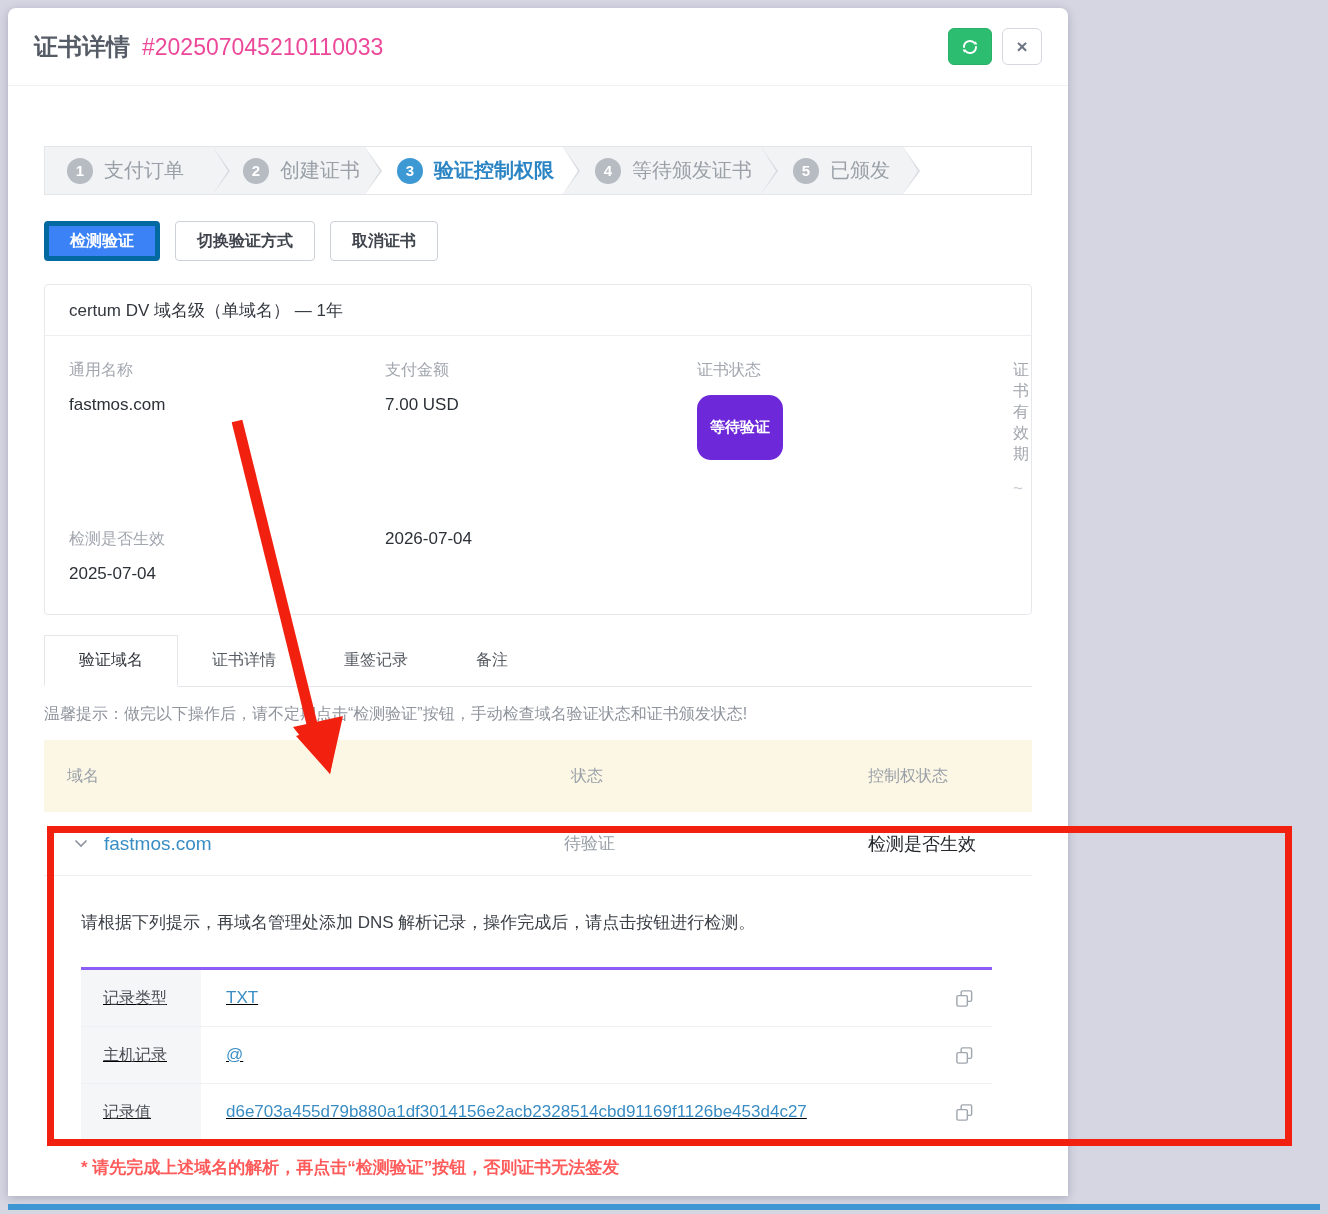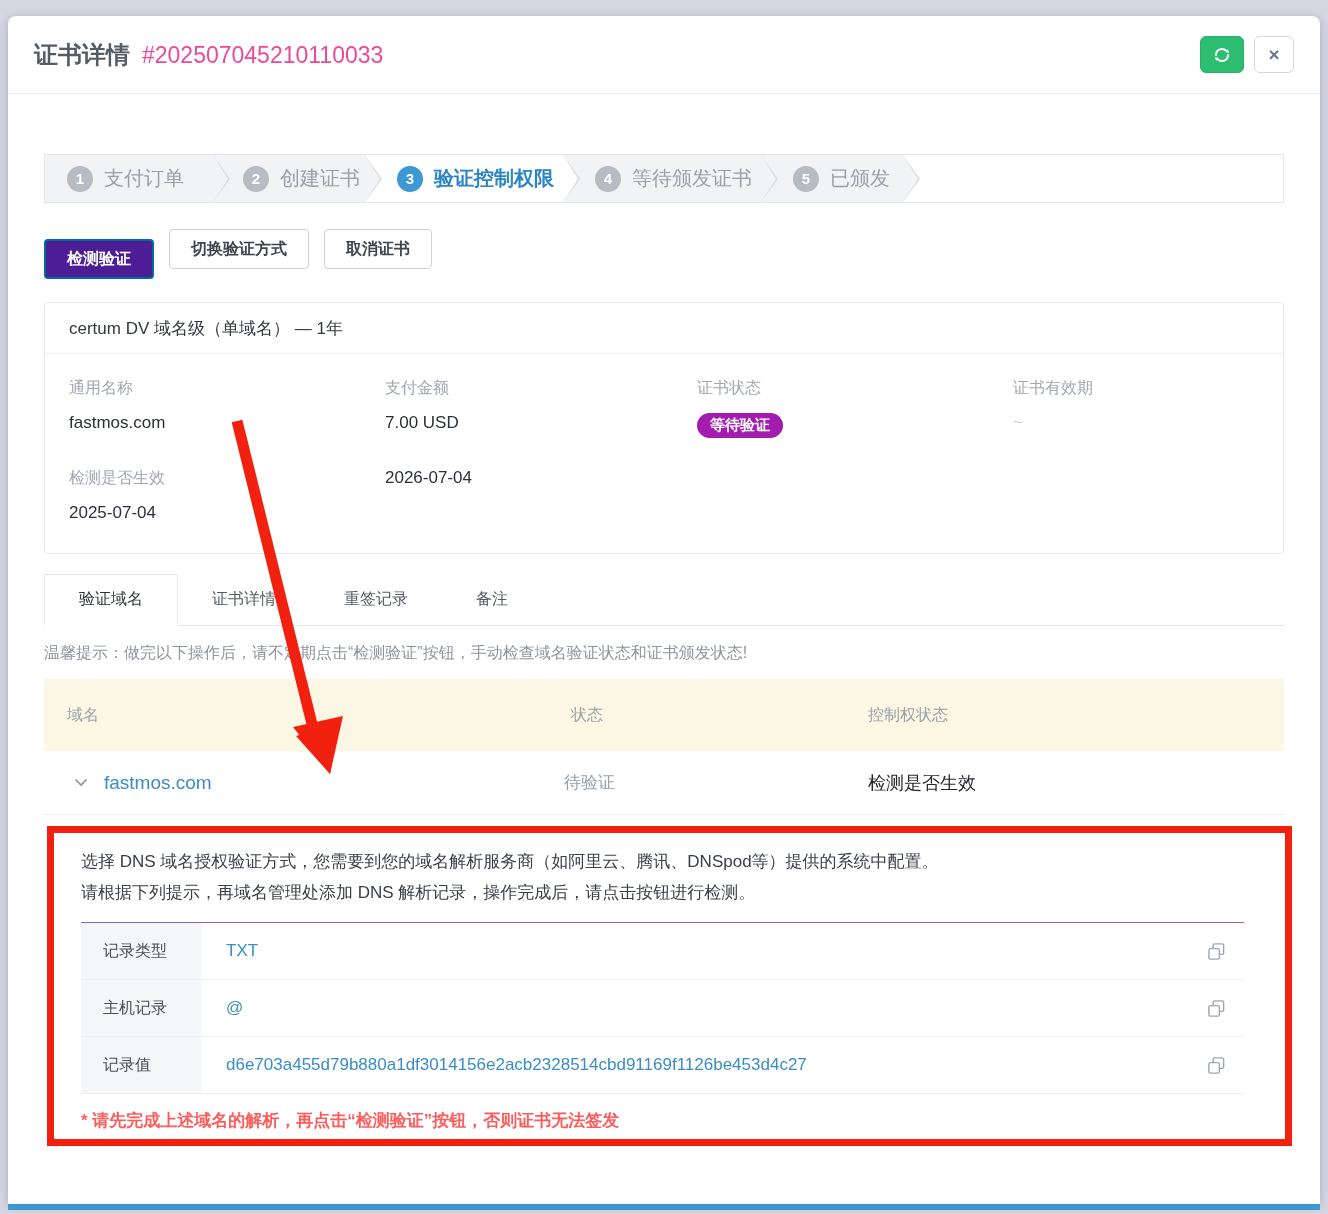--- a/index.html
+++ b/index.html
@@ -1,21 +1,21 @@
 <!DOCTYPE html>
 <html><head>
 <meta charset="utf-8">
 <style>
   * { margin:0; padding:0; box-sizing:border-box; }
   html,body { width:1328px; height:1214px; }
   body { font-family:"Liberation Sans","DejaVu Sans",sans-serif; }
   .page { position:relative; width:1328px; height:1214px; background:#d6d6e3; overflow:hidden; }
 
   
-  .modal { position:absolute; left:8px; top:16px; width:1312px; height:1188px;
+  .modal { position:absolute; left:8px; top:8px; width:1060px; height:1188px;
            background:#fff; border-radius:8px 8px 0 0; box-shadow:0 2px 10px rgba(40,40,70,.25); }
   .modal-header { height:78px; display:flex; align-items:center; justify-content:space-between;
                   padding:0 26px; border-bottom:1px solid #f0f1f4; }
   .title-wrap { display:flex; align-items:baseline; gap:12px; }
   .modal-title { font-size:24px; font-weight:bold; color:#565c66; }
   .order-no { font-size:23px; color:#ec4899; font-weight:400; }
   .header-actions { display:flex; gap:10px; }
   .btn-refresh { width:44px; height:37px; background:#2dbd71; border:1px solid #29b168;
                  border-radius:6px; display:flex; align-items:center; justify-content:center; cursor:pointer; }
   .btn-close { width:40px; height:37px; background:#fff; border:1px solid #d5d9df; border-radius:6px;
@@ -40,32 +40,32 @@
   .step.active .step-label { color:#2b85c4; font-weight:bold; }
   .s1{ width:168px; padding-left:22px; } .s2{ width:152px; padding-left:30px; }
   .s3{ width:198px; padding-left:32px; } .s4{ width:198px; padding-left:32px; }
   .s5{ width:142px; padding-left:32px; }
   .step-filler { flex:1; background:#fff; }
 
   
   .actions { margin-top:26px; display:flex; gap:15px; }
   .btn { height:40px; border-radius:4px; font-size:16px; font-weight:bold; cursor:pointer;
          display:flex; align-items:center; padding:0 21px; }
-  .btn-primary { background:#4c1d95; border:2px solid #0369a1; color:#fff;margin-top:10px; }
+  .btn-primary { background:#3b82f6; border:5px solid #0369a1; color:#fff; }
   .btn-default { background:#fff; border:1px solid #ccd1d8; color:#40454d; }
 
   
   .info-card { margin-top:23px; border:1px solid #e6e8ec; border-radius:4px; }
   .card-title { padding:14px 24px 13px; border-bottom:1px solid #eceef1; font-size:17px; color:#33373e; }
   .card-body { padding:24px 24px 30px; display:grid; grid-template-columns:316px 312px 316px 1fr; row-gap:30px; }
   .field-label { font-size:16px; color:#a2a6ae; margin-bottom:14px; }
   .field-value { font-size:17px; color:#2c3037; }
   .field-value.dim { color:#c7cbd1; }
-  .badge { display:inline-block; background:#a21caf; color:#fff; font-size:15px; font-weight:bold;
-           padding:3px 13px; border-radius:14px; }
+  .badge { display:inline-block; background:#6d28d9; color:#fff; font-size:15px; font-weight:bold;
+           padding:23px 13px; border-radius:14px; }
 
   
   .tabs { margin-top:20px; display:flex; border-bottom:1px solid #e4e6ea; height:52px; }
   .tab { padding:0 34px; display:flex; align-items:center; font-size:16px; color:#565b63; cursor:pointer; }
   .tab.active { border:1px solid #e4e6ea; border-bottom:2px solid #fff; margin-bottom:-1px;
                 background:#fff; color:#30343b; }
 
   
   .notice { padding:17px 0 15px; font-size:16px; color:#8f949c; }
 
@@ -76,21 +76,21 @@
   .dt-row { height:64px; display:grid; grid-template-columns:520px 285px 1fr; align-items:center;
             border-bottom:1px solid #eceef1; }
   .dt-row .c1 { padding-left:30px; display:flex; align-items:center; gap:16px; }
   .dt-row .c2 { padding-left:0; font-size:17px; color:#9aa0a8; }
   .dt-row .c3 { padding-left:19px; font-size:18px; color:#23262b; }
   .domain-link { font-size:19px; color:#3a8dc4; cursor:pointer; }
 
   
   .dns-panel { padding:31px 40px 0 37px; }
   .dns-intro { font-size:17px; color:#3a3e45; line-height:31px; }
-  .dns-table { margin-top:14px; border-top:1px solid #8b5cf6; }
+  .dns-table { margin-top:29px; border-top:3px solid #8b5cf6;text-decoration:underline; }
   .dns-row { display:grid; grid-template-columns:120px 1fr 56px; align-items:center; height:57px;
              border-bottom:1px solid #eef0f3; }
   .dns-label { background:#f5f6f7; height:100%; display:flex; align-items:center; padding-left:22px;
                font-size:16px; color:#4a4f57; }
   .dns-value { padding-left:25px; font-size:17px; color:#3a8dc4; }
   .copy-btn { display:flex; align-items:center; justify-content:center; cursor:pointer; }
   .dns-warning { margin-top:15px; font-size:17px; font-weight:bold; color:#ff5b5b; }
 
   
   .annotations { position:absolute; left:0; top:0; width:1328px; height:1214px;
@@ -217,21 +217,20 @@
               <polyline points="1.5,1.5 7,7 12.5,1.5"></polyline>
             </svg>
           </span>
           <span class="domain-link">fastmos.com</span>
         </div>
         <div class="c2">待验证</div>
         <div class="c3">检测是否生效</div>
       </div>
 
       <div class="dns-panel">
-        <div class="dns-intro">选择 DNS 域名授权验证方式，您需要到您的域名解析服务商（如阿里云、腾讯、DNSpod等）提供的系统中配置。</div>
         <div class="dns-intro">请根据下列提示，再域名管理处添加 DNS 解析记录，操作完成后，请点击按钮进行检测。</div>
 
         <div class="dns-table">
           <div class="dns-row">
             <div class="dns-label">记录类型</div>
             <div class="dns-value">TXT</div>
             <div class="copy-btn">
               <span>
                 <svg class="icon-svg" width="19" height="19" viewBox="0 0 20 20" fill="none" stroke="#a0a6ae" stroke-width="1.5">
                   <rect x="6.5" y="2" width="11" height="11" rx="1.5"></rect>

